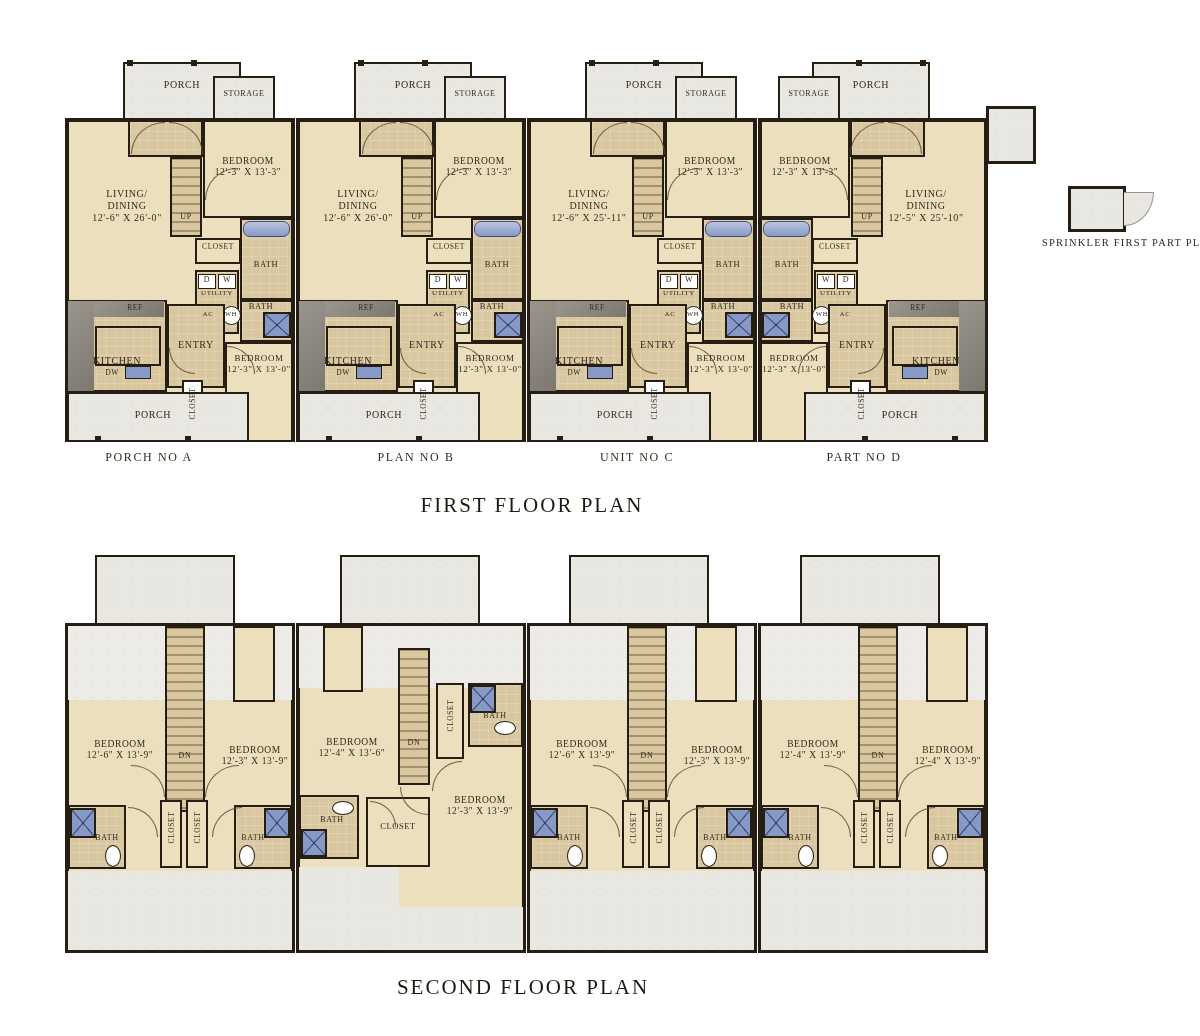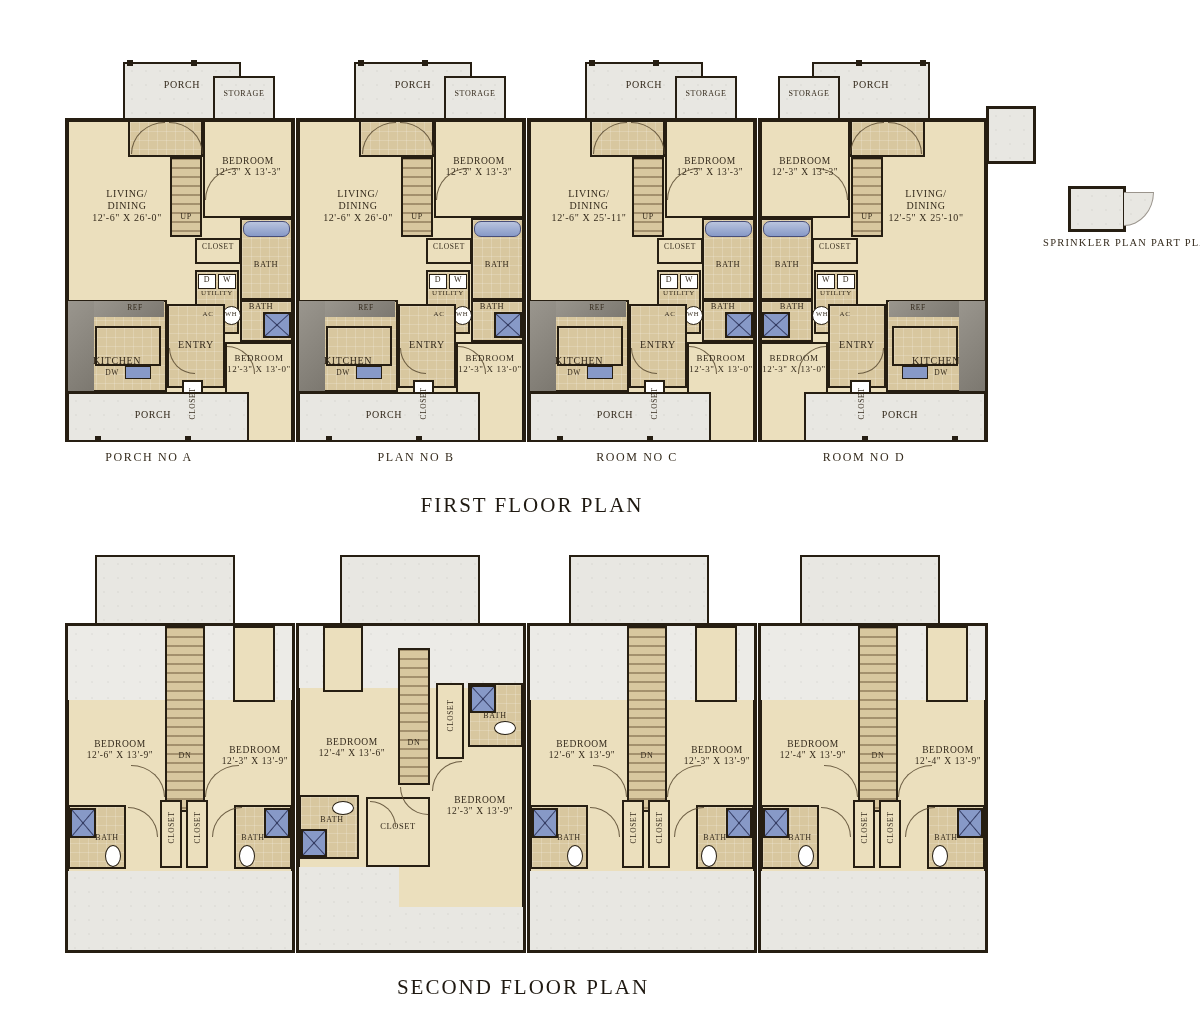--- a/index.html
+++ b/index.html
@@ -349,21 +349,21 @@
           <span class="ln">BEDROOM</span>
           <span class="ln">12'-3" X 13'-0"</span>
         </div>
         <div class="txt vert" style="left: 52px; top: 339px; font-size: 7.5px;">
           <span class="ln">CLOSET</span>
         </div>
         <div class="txt" style="left: 13px; top: 349px; font-size: 10px;">
           <span class="ln">PORCH</span>
         </div>
       </div>
-      <div class="caption" style="left: 537px; top: 450px;">ROOM NO C</div>
+      <div class="caption" style="left: 537px; top: 450px;">UNIT NO C</div>
       <div class="unit" style="left: 758px; top: 60px; width: 230px;">
         <div class="sh f-porch b2" style="left: 54px; top: 2px; width: 118px; height: 58px;"></div>
         <div class="sh f-porch b2" style="left: 20px; top: 16px; width: 62px; height: 44px;"></div>
         <div class="sh f-wall" style="left: 162px; top: 0px; width: 6px; height: 6px;"></div>
         <div class="sh f-wall" style="left: 98px; top: 0px; width: 6px; height: 6px;"></div>
         <div class="sh f-tan b4" style="left: 0px; top: 58px; width: 230px; height: 324px;"></div>
         <div class="sh f-tile b2" style="left: 92px; top: 60px; width: 75px; height: 37px;"></div>
         <div class="sh f-tile b2 stairs" style="left: 93px; top: 97px; width: 32px; height: 80px;"></div>
         <div class="sh f-tan b2" style="left: 2px; top: 60px; width: 90px; height: 98px;"></div>
         <div class="sh f-tan b2" style="left: 54px; top: 178px; width: 46px; height: 26px;"></div>
@@ -450,21 +450,21 @@
           <span class="ln">BEDROOM</span>
           <span class="ln">12'-3" X 13'-0"</span>
         </div>
         <div class="txt vert" style="left: 28px; top: 339px; font-size: 7.5px;">
           <span class="ln">CLOSET</span>
         </div>
         <div class="txt" style="left: 67px; top: 349px; font-size: 10px;">
           <span class="ln">PORCH</span>
         </div>
       </div>
-      <div class="caption" style="left: 764px; top: 450px;">ROOM NO D</div>
+      <div class="caption" style="left: 764px; top: 450px;">PART NO D</div>
     </div>
   <div id="second-floor" class="floor">
       <div class="unit" style="left: 65px; top: 555px; width: 230px;">
         <div class="sh f-porch b2" style="left: 30px; top: 0px; width: 140px; height: 70px;"></div>
         <div class="sh f-tan b4" style="left: 0px; top: 68px; width: 230px; height: 330px;"></div>
         <div class="sh f-attic" style="left: 3px; top: 71px; width: 97px; height: 74px;"></div>
         <div class="sh f-attic" style="left: 140px; top: 71px; width: 87px; height: 74px;"></div>
         <div class="sh f-tan b2" style="left: 168px; top: 71px; width: 42px; height: 76px;"></div>
         <div class="sh f-tile b2 stairs" style="left: 100px; top: 71px; width: 40px; height: 186px;"></div>
         <div class="sh f-tan b2" style="left: 95px; top: 245px; width: 22px; height: 68px;"></div>
@@ -640,18 +640,18 @@
   <div class="plan-title" style="left:323px;top:975px;width:400px;z-index:40;">SECOND FLOOR PLAN</div>
 
   <div class="plan-title" style="left:332px;top:493px;width:400px;">FIRST FLOOR PLAN</div>
 
   <div class="sh f-porch b3" style="left:986px;top:106px;width:50px;height:58px;"></div>
 
   <div id="sprinkler-detail">
     <div class="sh f-porch b3" style="left:18px;top:8px;width:58px;height:46px;"></div>
     <div class="sh f-porch" style="left:74px;top:14px;width:30px;height:34px;border:1px solid #9a948c;border-left:none;border-bottom-right-radius:100%;"></div>
     <div class="lbl">
-      <span class="ln">SPRINKLER PLAN</span>
+      <span class="ln">SPRINKLER FIRST</span>
       <span class="ln">PART PLAN</span>
     </div>
   </div>
 
 </div>
 
 </body></html>

